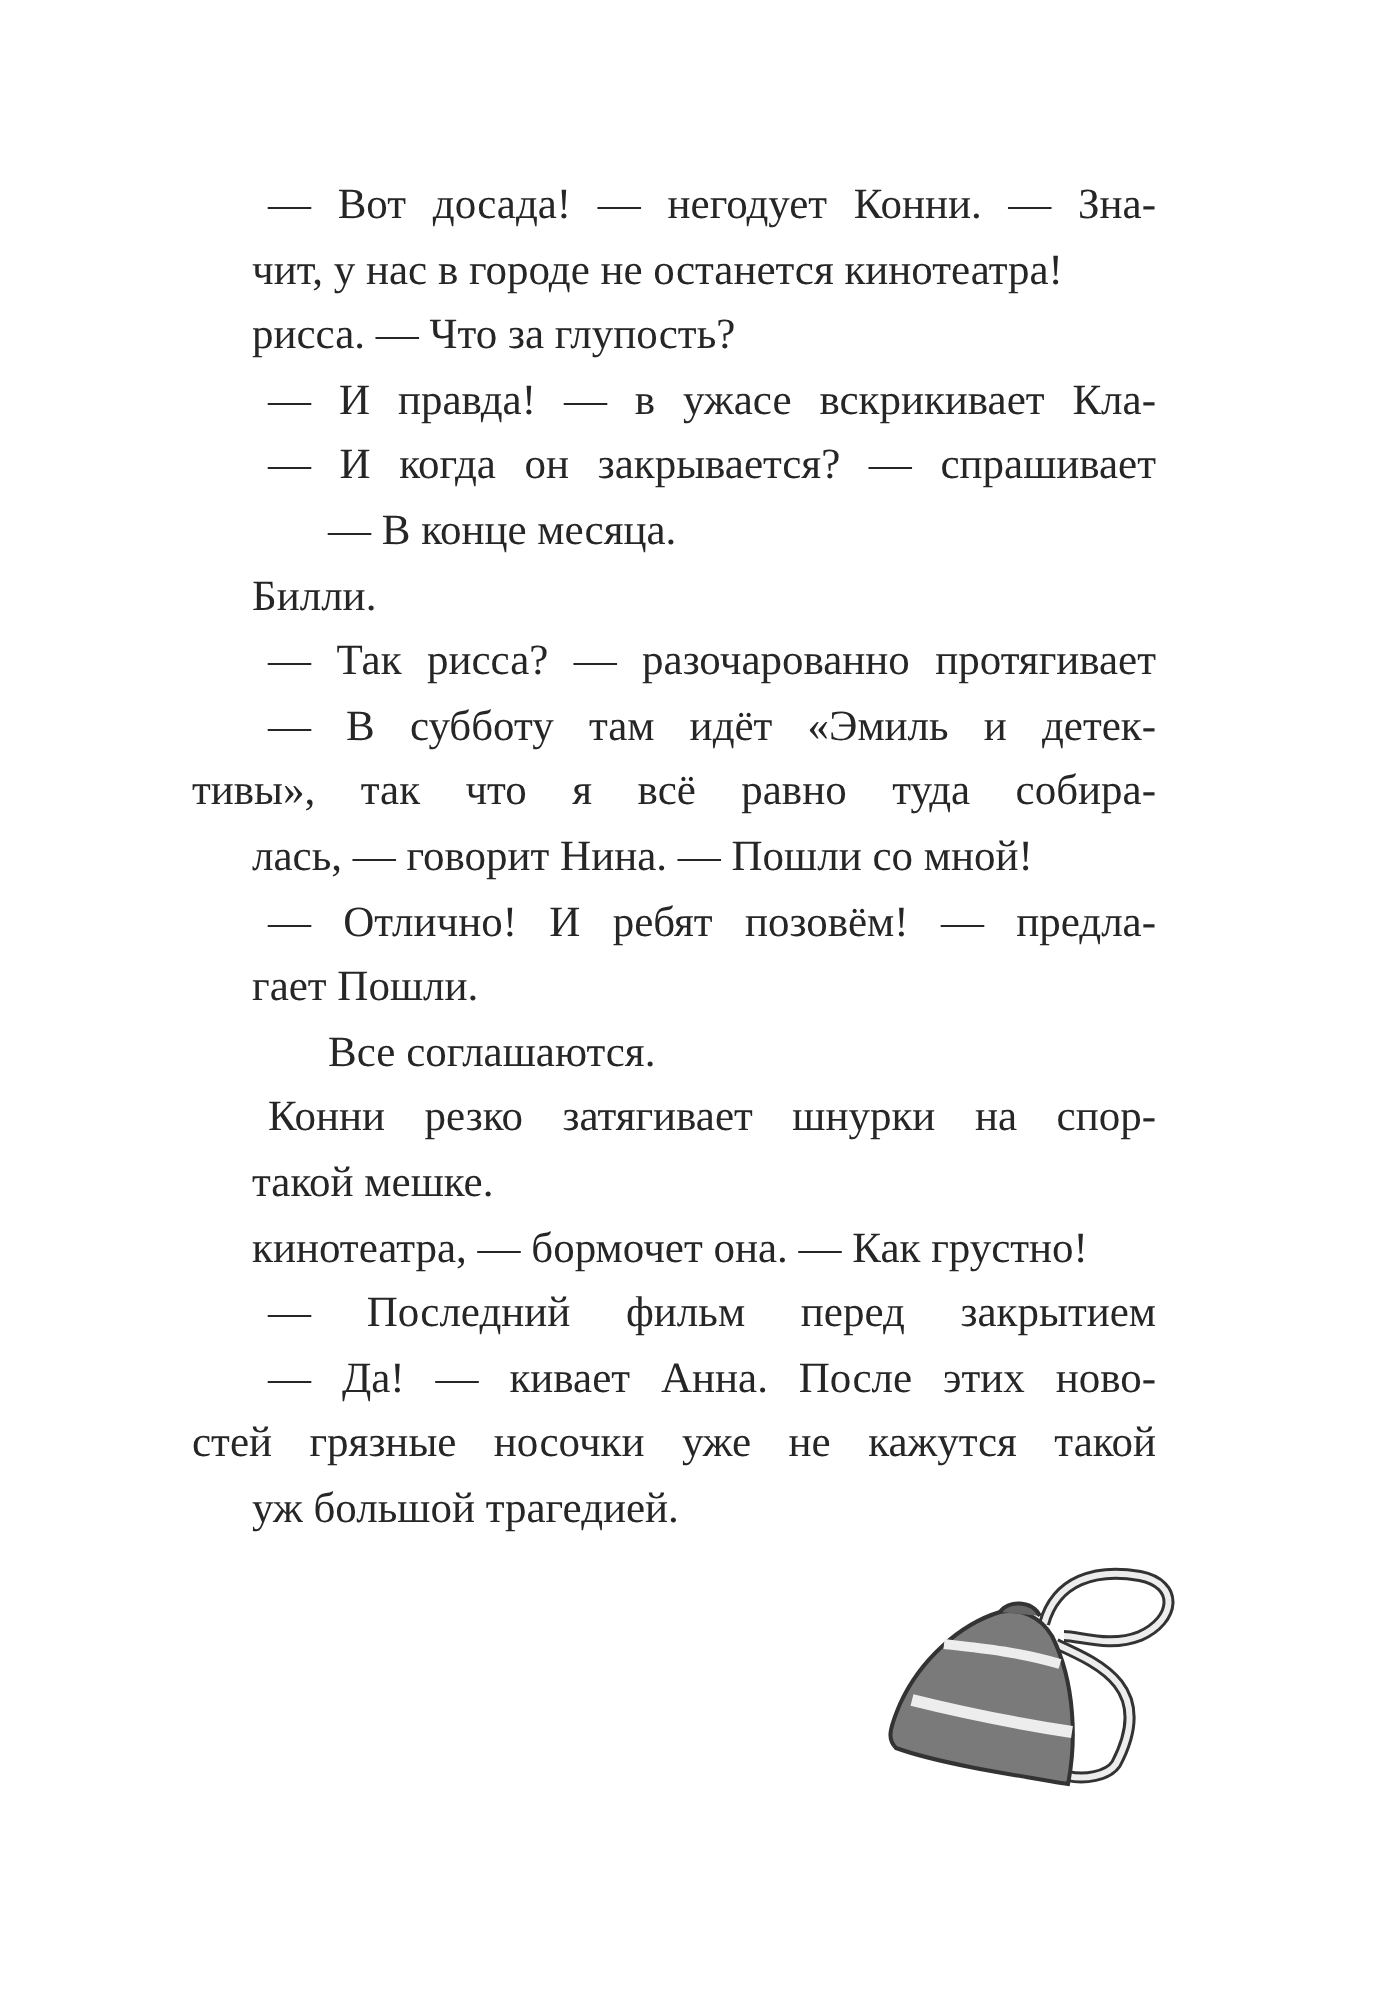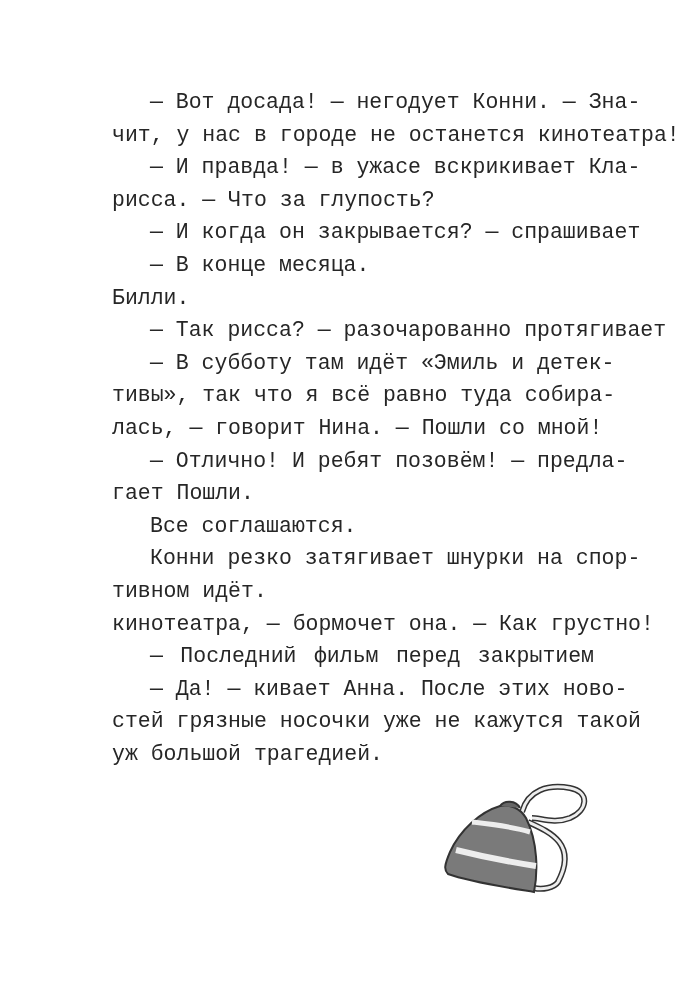--- a/index.html
+++ b/index.html
@@ -1,46 +1,46 @@
 <!DOCTYPE html>
 <html><head>
   <meta charset="utf-8">
   <style>
     html, body { margin: 0; padding: 0; background: #ffffff; }
     body { width: 697px; height: 1000px; position: relative; overflow: hidden; }
     .page {
-      position: absolute; left: 112px; top: 86px; width: 482px;
-      font-family: Liberation Mono, monospace; font-size: 21.5px; line-height: 32.6px;
+      position: absolute; left: 96px; top: 86px; width: 482px;
+      font-family: Liberation Serif, serif; font-size: 21.5px; line-height: 32.6px;
       color: #262626;
     }
     .line { white-space: nowrap; display: block; text-align: justify; text-align-last: justify; height: 32.6px; }
-    .line.last { text-align-last: left; }
+    .line.last { text-align-last: left; margin-left: 30px; }
     .line.indent { padding-left: 38px; }
     .illustration { position: absolute; left: 430px; top: 782px; width: 170px; height: 120px; }
   </style>
 </head>
 <body>
 
 <div class="page">
   <span class="line indent">— Вот досада! — негодует Конни. — Зна-</span>
   <span class="line last">чит, у нас в городе не останется кинотеатра!</span>
+  <span class="line last">рисса. — Что за глупость?</span>
   <span class="line indent">— И правда! — в ужасе вскрикивает Кла-</span>
-  <span class="line last">рисса. — Что за глупость?</span>
   <span class="line indent">— И когда он закрывается? — спрашивает</span>
   <span class="line indent last">— В конце месяца.</span>
   <span class="line last">Билли.</span>
   <span class="line indent">— Так рисса? — разочарованно протягивает</span>
   <span class="line indent">— В субботу там идёт «Эмиль и детек-</span>
   <span class="line">тивы», так что я всё равно туда собира-</span>
   <span class="line last">лась, — говорит Нина. — Пошли со мной!</span>
   <span class="line indent">— Отлично! И ребят позовём! — предла-</span>
   <span class="line last">гает Пошли.</span>
   <span class="line indent last">Все соглашаются.</span>
   <span class="line indent">Конни резко затягивает шнурки на спор-</span>
-  <span class="line last">тивном идёт.</span>
+  <span class="line last">такой мешке.</span>
   <span class="line last">кинотеатра, — бормочет она. — Как грустно!</span>
   <span class="line indent">— Последний фильм перед закрытием</span>
   <span class="line indent">— Да! — кивает Анна. После этих ново-</span>
   <span class="line">стей грязные носочки уже не кажутся такой</span>
   <span class="line last">уж большой трагедией.</span>
 </div>
 
 <div class="illustration">
   <svg width="170" height="120" viewBox="0 0 170 120">
     <path d="M92 30 C 98 8, 118 2, 140 6 C 160 10, 158 28, 140 36 C 125 42, 110 36, 102 36" fill="none" stroke="#333" stroke-width="6"></path>

